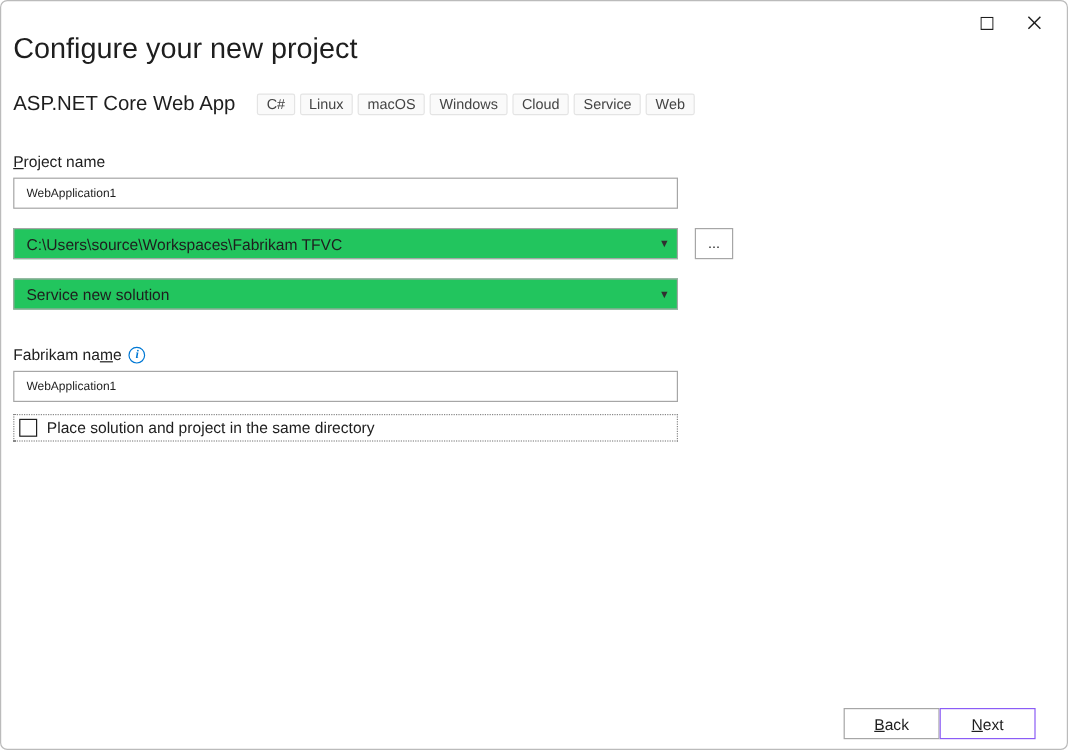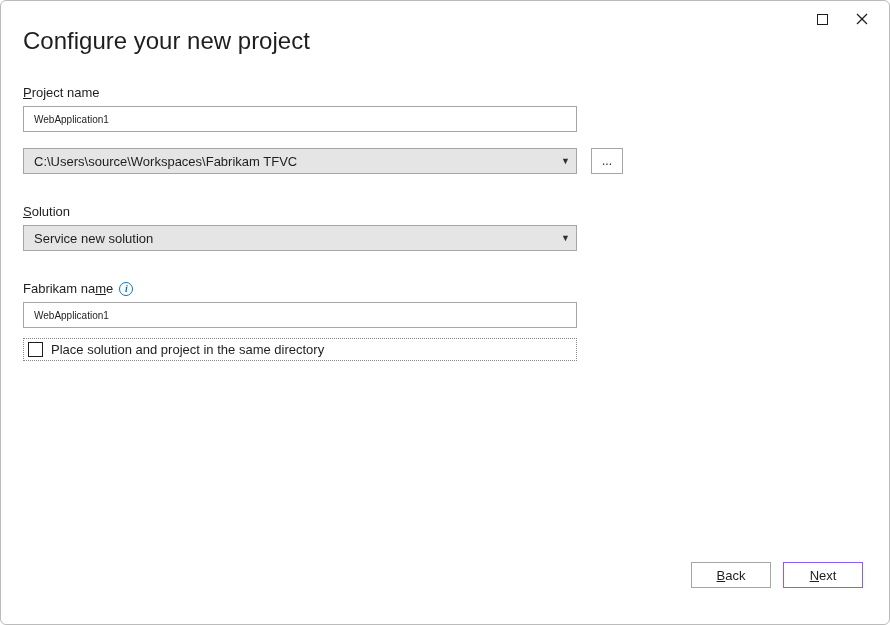--- a/index.html
+++ b/index.html
@@ -35,21 +35,21 @@
       height: 24px;
       display: flex;
       align-items: center;
       justify-content: center;
       cursor: default;
     }
 
     .titlebar svg { display: block; }
 
     .content {
-      padding: 26px 26px 0 22px;
+      padding: 26px 26px 0 10px;
     }
 
     .heading {
       font-size: 24px;
       font-weight: 400;
       color: #1e1e1e;
       margin-bottom: 22px;
     }
 
     .subheading-row {
@@ -121,21 +121,21 @@
       font-family: inherit;
       font-size: 10px;
       color: #1e1e1e;
       background: #fff;
     }
 
     .combo {
       width: 554px;
       height: 26px;
       border: 1px solid #a6a6a6;
-      background: #e5e5e5;
+      background: #22c55e;
       display: flex;
       align-items: center;
       justify-content: space-between;
       padding: 0 6px 0 10px;
       font-size: 13px;
       color: #1e1e1e;
     }
 
     .combo .chev {
       font-size: 9px;
@@ -179,24 +179,23 @@
       flex-shrink: 0;
     }
 
     .checkbox-text {
       font-size: 13px;
       color: #1e1e1e;
     }
 
     .footer {
       position: absolute;
-      bottom: 36px;
+      bottom: 8px;
       right: 26px;
       display: flex;
-      gap: 12px;
     }
 
     .nav-btn {
       width: 80px;
       height: 26px;
       border: 1px solid #a6a6a6;
       background: #fff;
       font-size: 13px;
       color: #1e1e1e;
       display: flex;
@@ -225,20 +224,32 @@
       <line x1="1" y1="1" x2="11" y2="11" stroke="#1e1e1e" stroke-width="1.2"></line>
       <line x1="11" y1="1" x2="1" y2="11" stroke="#1e1e1e" stroke-width="1.2"></line>
     </svg>
   </div>
 </div>
 
 <div class="content">
 
   <div class="heading">Configure your new project</div>
 
+  <div class="subheading-row">
+    <div class="subheading">ASP.NET Core Web App</div>
+    <div class="tags">
+      <span class="tag">C#</span>
+      <span class="tag">Linux</span>
+      <span class="tag">macOS</span>
+      <span class="tag">Windows</span>
+      <span class="tag">Cloud</span>
+      <span class="tag">Service</span>
+      <span class="tag">Web</span>
+    </div>
+  </div>
 
   <div class="field-group">
     <div class="field-label">
       <span><span></span><span class="underline-letter">P</span><span>roject name</span></span>
     </div>
     <input type="text" class="text-input" value="WebApplication1" style="">
   </div>
 
   <div class="field-group">
     <div class="location-row">
@@ -246,23 +257,20 @@
         <span>C:\Users\source\Workspaces\Fabrikam TFVC</span>
         <span class="chev">▼</span>
       </div>
       <div class="browse-btn">
         <span>...</span>
       </div>
     </div>
   </div>
 
   <div class="field-group">
-    <div class="field-label">
-      <span><span></span><span class="underline-letter">S</span><span>olution</span></span>
-    </div>
     <div class="combo">
       <span>Service new solution</span>
       <span class="chev">▼</span>
     </div>
   </div>
 
   <div class="field-group">
     <div class="field-label">
       <span><span>Fabrikam na</span><span class="underline-letter">m</span><span>e</span></span>
       <span class="info-icon">i</span>

